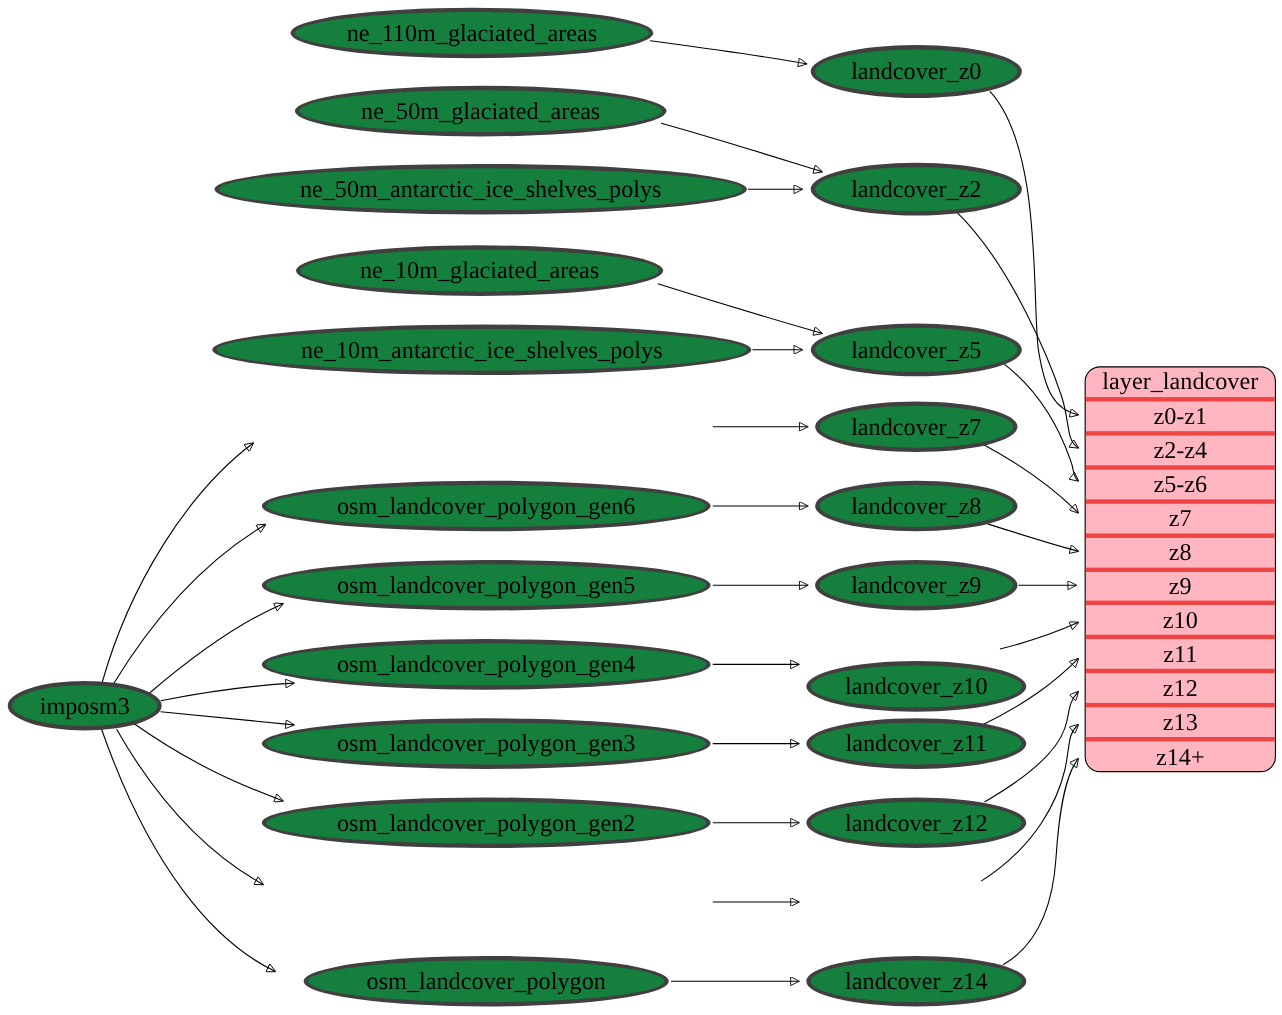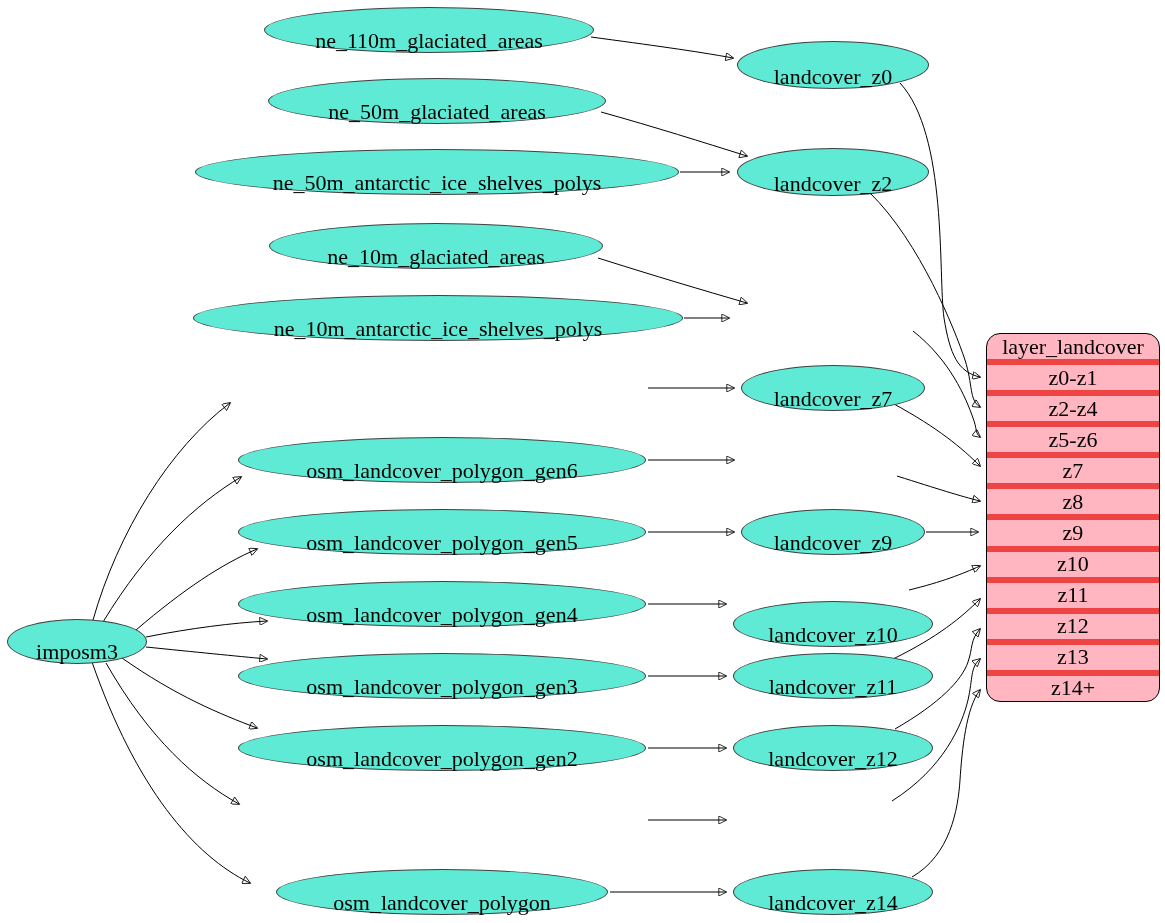--- a/index.html
+++ b/index.html
@@ -5,35 +5,35 @@
   html,body{margin:0;padding:0;background:#ffffff;}
   .canvas{
     position:relative;width:1165px;height:923px;background:#ffffff;
     font-family:"Liberation Serif","DejaVu Serif",serif;color:#000;
     overflow:hidden;
   }
   .edges{position:absolute;left:0;top:0;}
   .edges path{fill:none;stroke:#000;stroke-width:1;}
   .node{
     position:absolute;box-sizing:border-box;
-    border:1px solid #404040;border-radius:50%;background:#5eead4;
-    display:flex;align-items:flex-end;justify-content:center;
+    border:4px solid #404040;border-radius:50%;background:#15803d;
+    display:flex;align-items:center;justify-content:center;
     font-size:22px;line-height:1;white-space:nowrap;
   }
   .record{
     position:absolute;left:986px;top:333px;width:174px;height:369px;
     box-sizing:border-box;background:#ffb6c1;border:1px solid #000;
     border-radius:14px;display:flex;flex-direction:column;
     font-size:22px;overflow:hidden;
   }
   .record .cell{
     flex:1;display:flex;align-items:center;justify-content:center;
     line-height:1;white-space:nowrap;
   }
-  .record .cell + .cell{border-top:6px solid #ef4444;}
+  .record .cell + .cell{border-top:4px solid #ef4444;}
 </style>
 </head>
 <body>
 
 <div class="canvas">
 
   <svg class="edges" width="1165" height="923" viewBox="0 0 1165 923">
     <defs>
       <marker id="arw" viewBox="0 0 10 10" refX="9" refY="5" markerWidth="10" markerHeight="8" orient="auto">
         <path d="M0,0 L10,5 L0,10 z" fill="#000" stroke="none"></path>
@@ -115,22 +115,28 @@
   <div class="node" style="left:276px;top:869px;width:332px;height:46px">
     <span>osm_landcover_polygon</span>
     </div>
 
   <div class="node" style="left:737px;top:41px;width:192px;height:48px">
     <span>landcover_z0</span>
     </div>
   <div class="node" style="left:737px;top:148px;width:192px;height:48px">
     <span>landcover_z2</span>
     </div>
+  <div class="node" style="left:737px;top:294px;width:192px;height:48px">
+    <span>landcover_z5</span>
+    </div>
   <div class="node" style="left:741px;top:365px;width:184px;height:46px">
     <span>landcover_z7</span>
+    </div>
+  <div class="node" style="left:741px;top:437px;width:184px;height:46px">
+    <span>landcover_z8</span>
     </div>
   <div class="node" style="left:741px;top:509px;width:184px;height:46px">
     <span>landcover_z9</span>
     </div>
   <div class="node" style="left:733px;top:601px;width:200px;height:46px">
     <span>landcover_z10</span>
     </div>
   <div class="node" style="left:733px;top:653px;width:200px;height:46px">
     <span>landcover_z11</span>
     </div>

